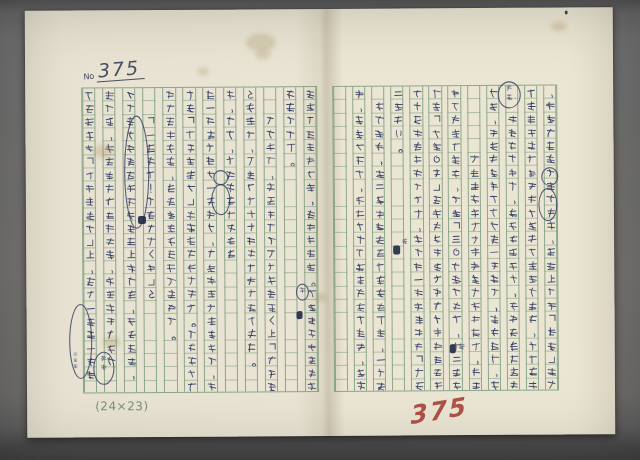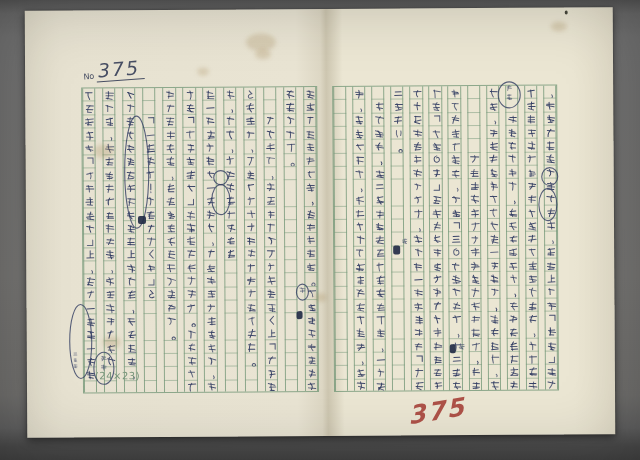--- a/index.html
+++ b/index.html
@@ -19,21 +19,21 @@
     background:repeating-linear-gradient(to bottom,transparent 0,transparent 12.4px,rgba(123,156,126,.55) 12.4px,rgba(123,156,126,.55) 13.304px);}
   .hchar{position:absolute;left:0.4px;}
   .blob{position:absolute;background:#232c46;opacity:.92;border-radius:2px;}
   .stain{position:absolute;border-radius:50%;background:rgba(148,118,62,.22);filter:blur(2px);}
   .speck{position:absolute;width:3px;height:4px;border-radius:50%;background:#2b2b22;opacity:.85;}
   .mark{position:absolute;}
   #page-number-top{position:absolute;left:58px;top:50px;transform:rotate(-4deg);color:#474e63;display:flex;align-items:flex-end;gap:2px;}
   #page-number-top .pfx{font-size:8px;padding-bottom:2px;}
   #page-number-top .num{font-size:19px;font-style:italic;letter-spacing:2px;border-bottom:1.6px solid #474e63;padding:0 4px 1px 2px;line-height:1;}
   #page-number-red{position:absolute;left:383px;top:390px;color:#a8423a;font-size:25px;font-style:italic;font-weight:bold;letter-spacing:2px;transform:rotate(-9deg) skewX(-8deg);opacity:.9;line-height:1;}
-  #sheet-size-label{position:absolute;left:68px;top:361px;color:#77957a;font-size:10px;letter-spacing:.5px;line-height:1;}
+  #sheet-size-label{position:absolute;left:68px;top:390px;color:#77957a;font-size:12px;letter-spacing:.5px;line-height:1;}
 </style>
 </head>
 <body>
 
 <div id="scene">
   <div id="paper">
 
     <div id="page-number-top">
       <span class="pfx">No</span>
       <span class="num">375</span>

